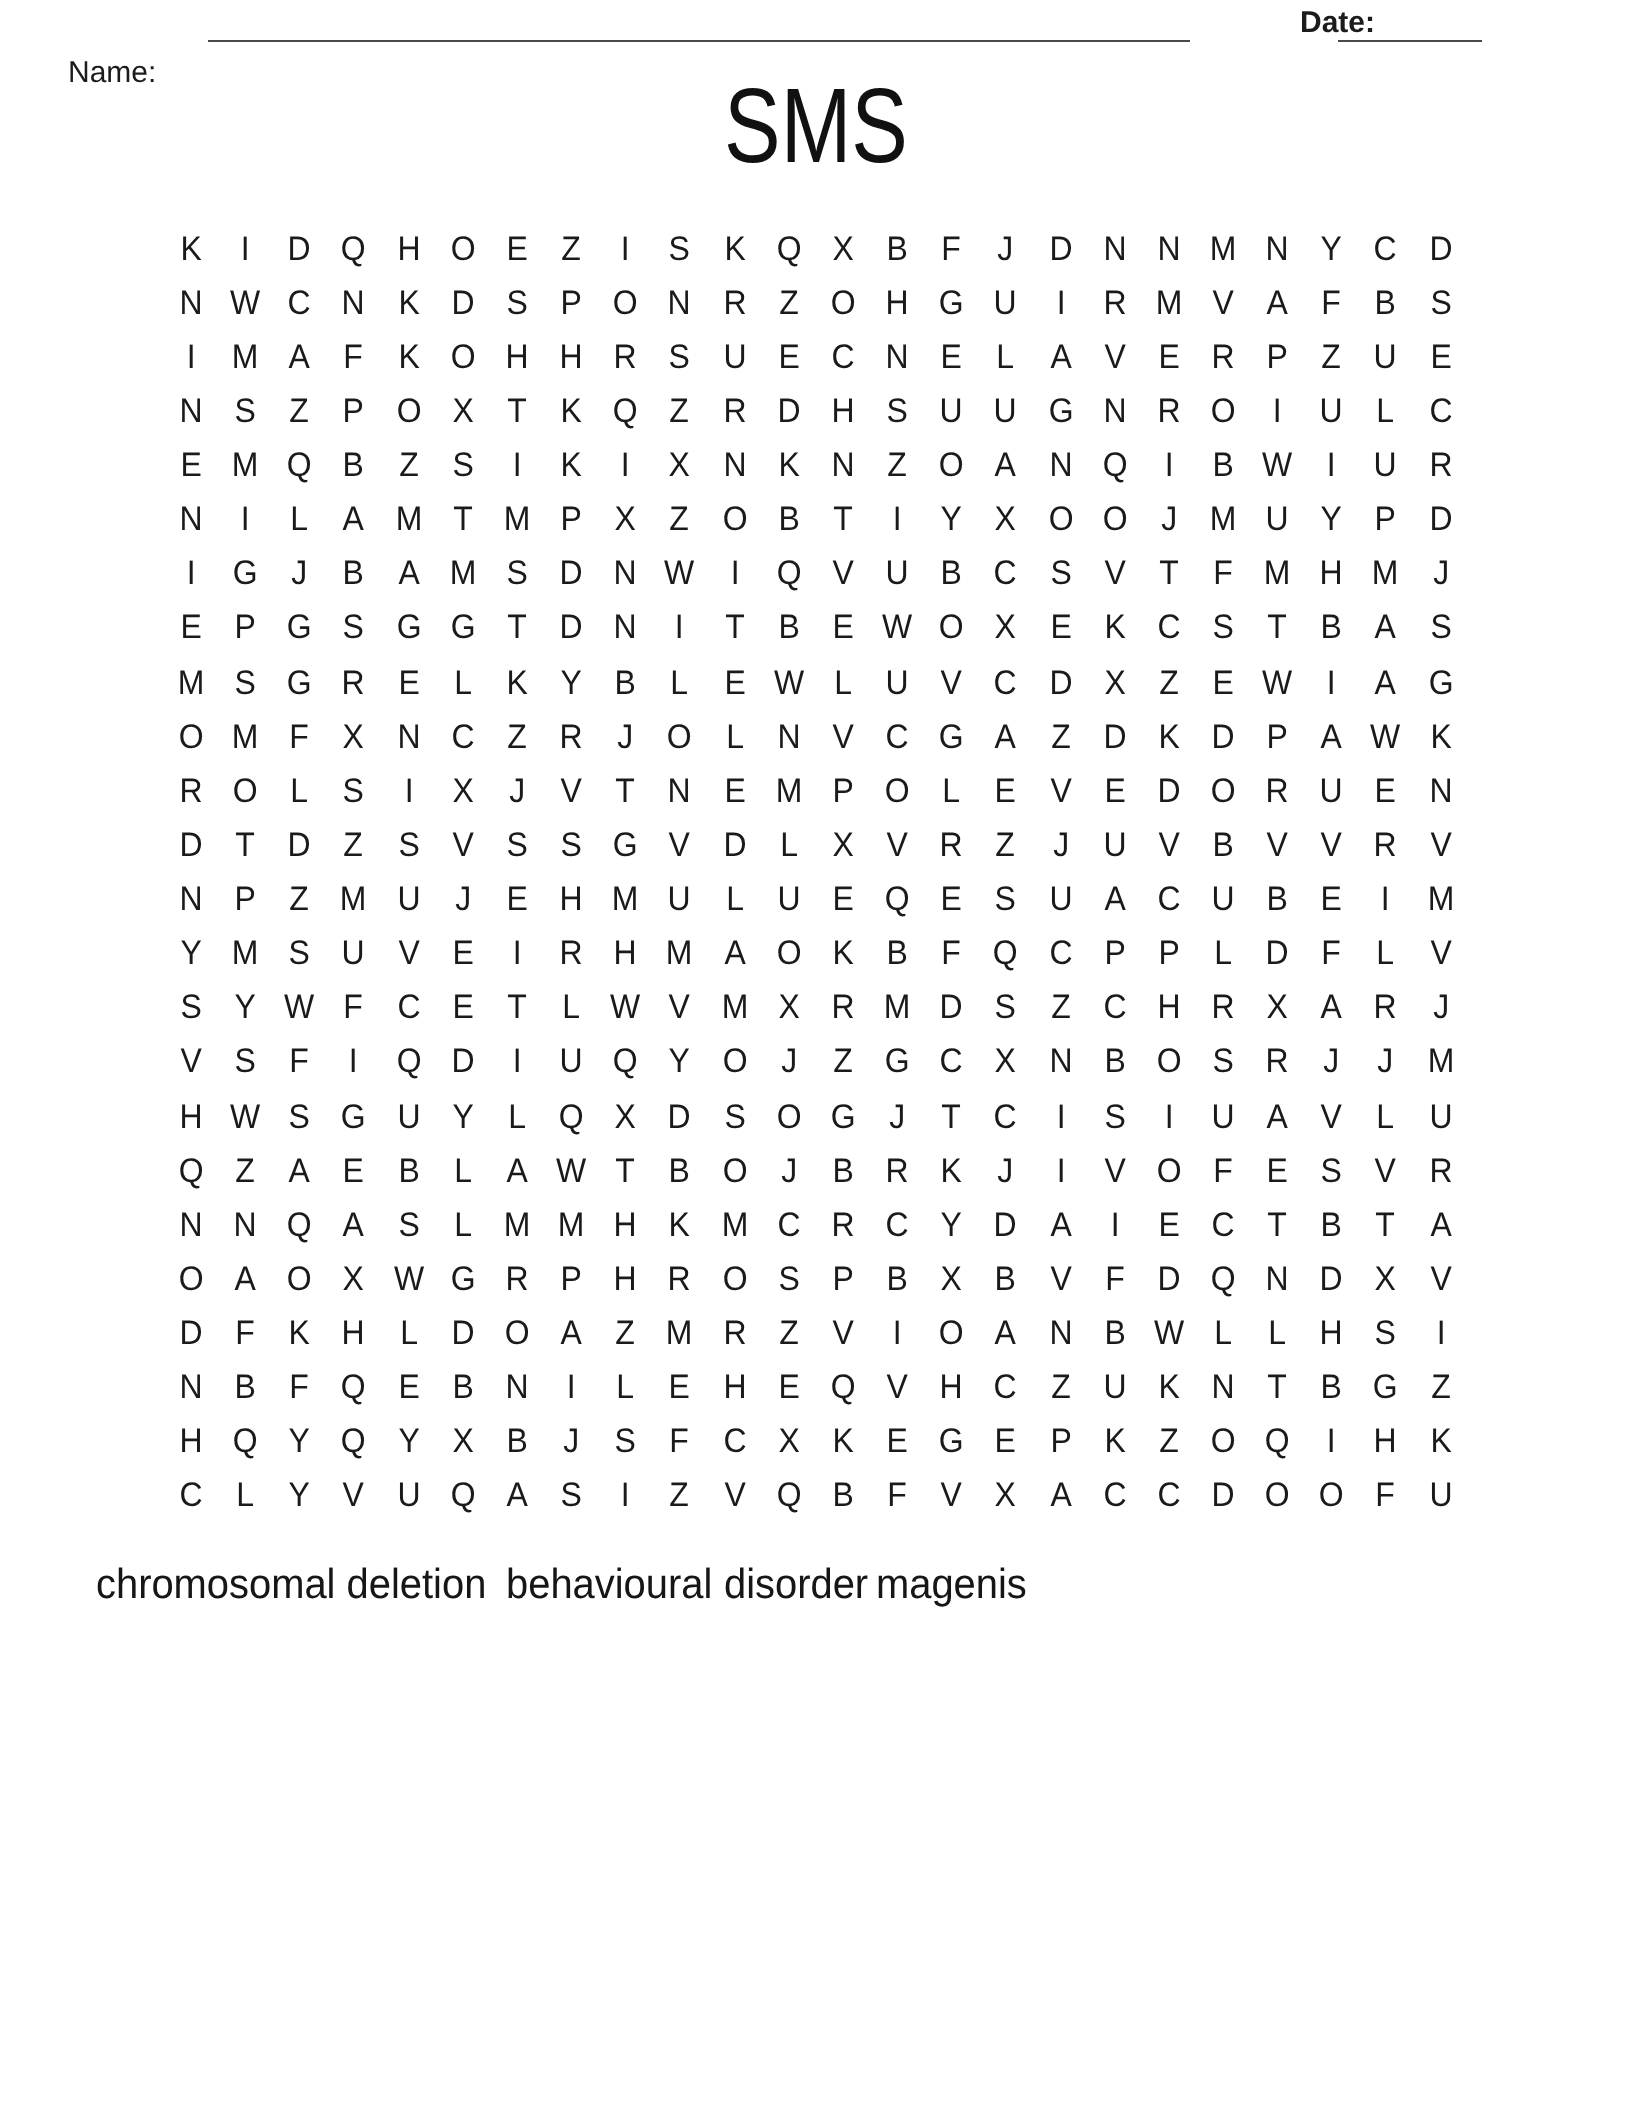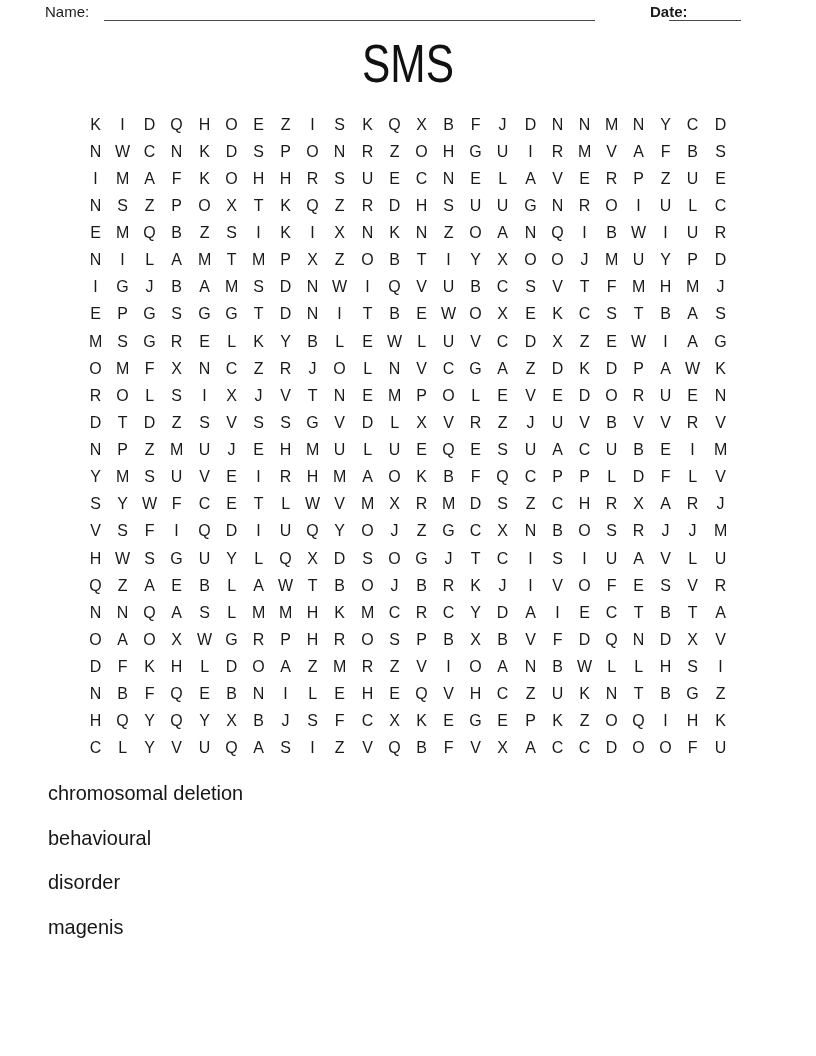--- a/index.html
+++ b/index.html
@@ -9,21 +9,21 @@
     width:816px; height:1056px;
     background:#ffffff;
     font-family:"Liberation Sans", sans-serif;
     color:#1c1c1c;
     overflow:hidden;
   }
   .hdr-label {
     position:absolute; top:3px;
     font-size:15px; color:#1c1c1c;
   }
-  .name-label { left:45px; }
+  .name-label { left:34px;margin-top:25px; }
   .date-label { left:650px;font-weight:bold; }
   .blank {
     position:absolute; top:20px; height:0;
     border-bottom:1.4px solid #4a4a4a;
   }
   .name-blank { left:104px; width:491px; }
   .date-blank { left:669px; width:72px; }
   .title {
     position:absolute; top:33px; left:0; width:816px;
     text-align:center;
@@ -41,21 +41,21 @@
   .cell {
     display:flex; align-items:center; justify-content:center;
     font-size:17px; font-weight:500; color:#1a1a1a;
     transform:scaleX(0.94);
   }
   .words {
     position:absolute; left:48px; top:779px;
     display:grid;
     grid-template-columns:239px 240px auto;
   }
-  .word-col { display:flex; flex-direction:column; }
+  .word-col { display:flex; flex-direction:row; }
   .word {
     height:44.6px; line-height:28px;
     font-size:21px; color:#161616;
     white-space:nowrap;
     transform:scaleX(0.95);
     transform-origin:0 0;
   }
 </style>
 </head>
 <body>

